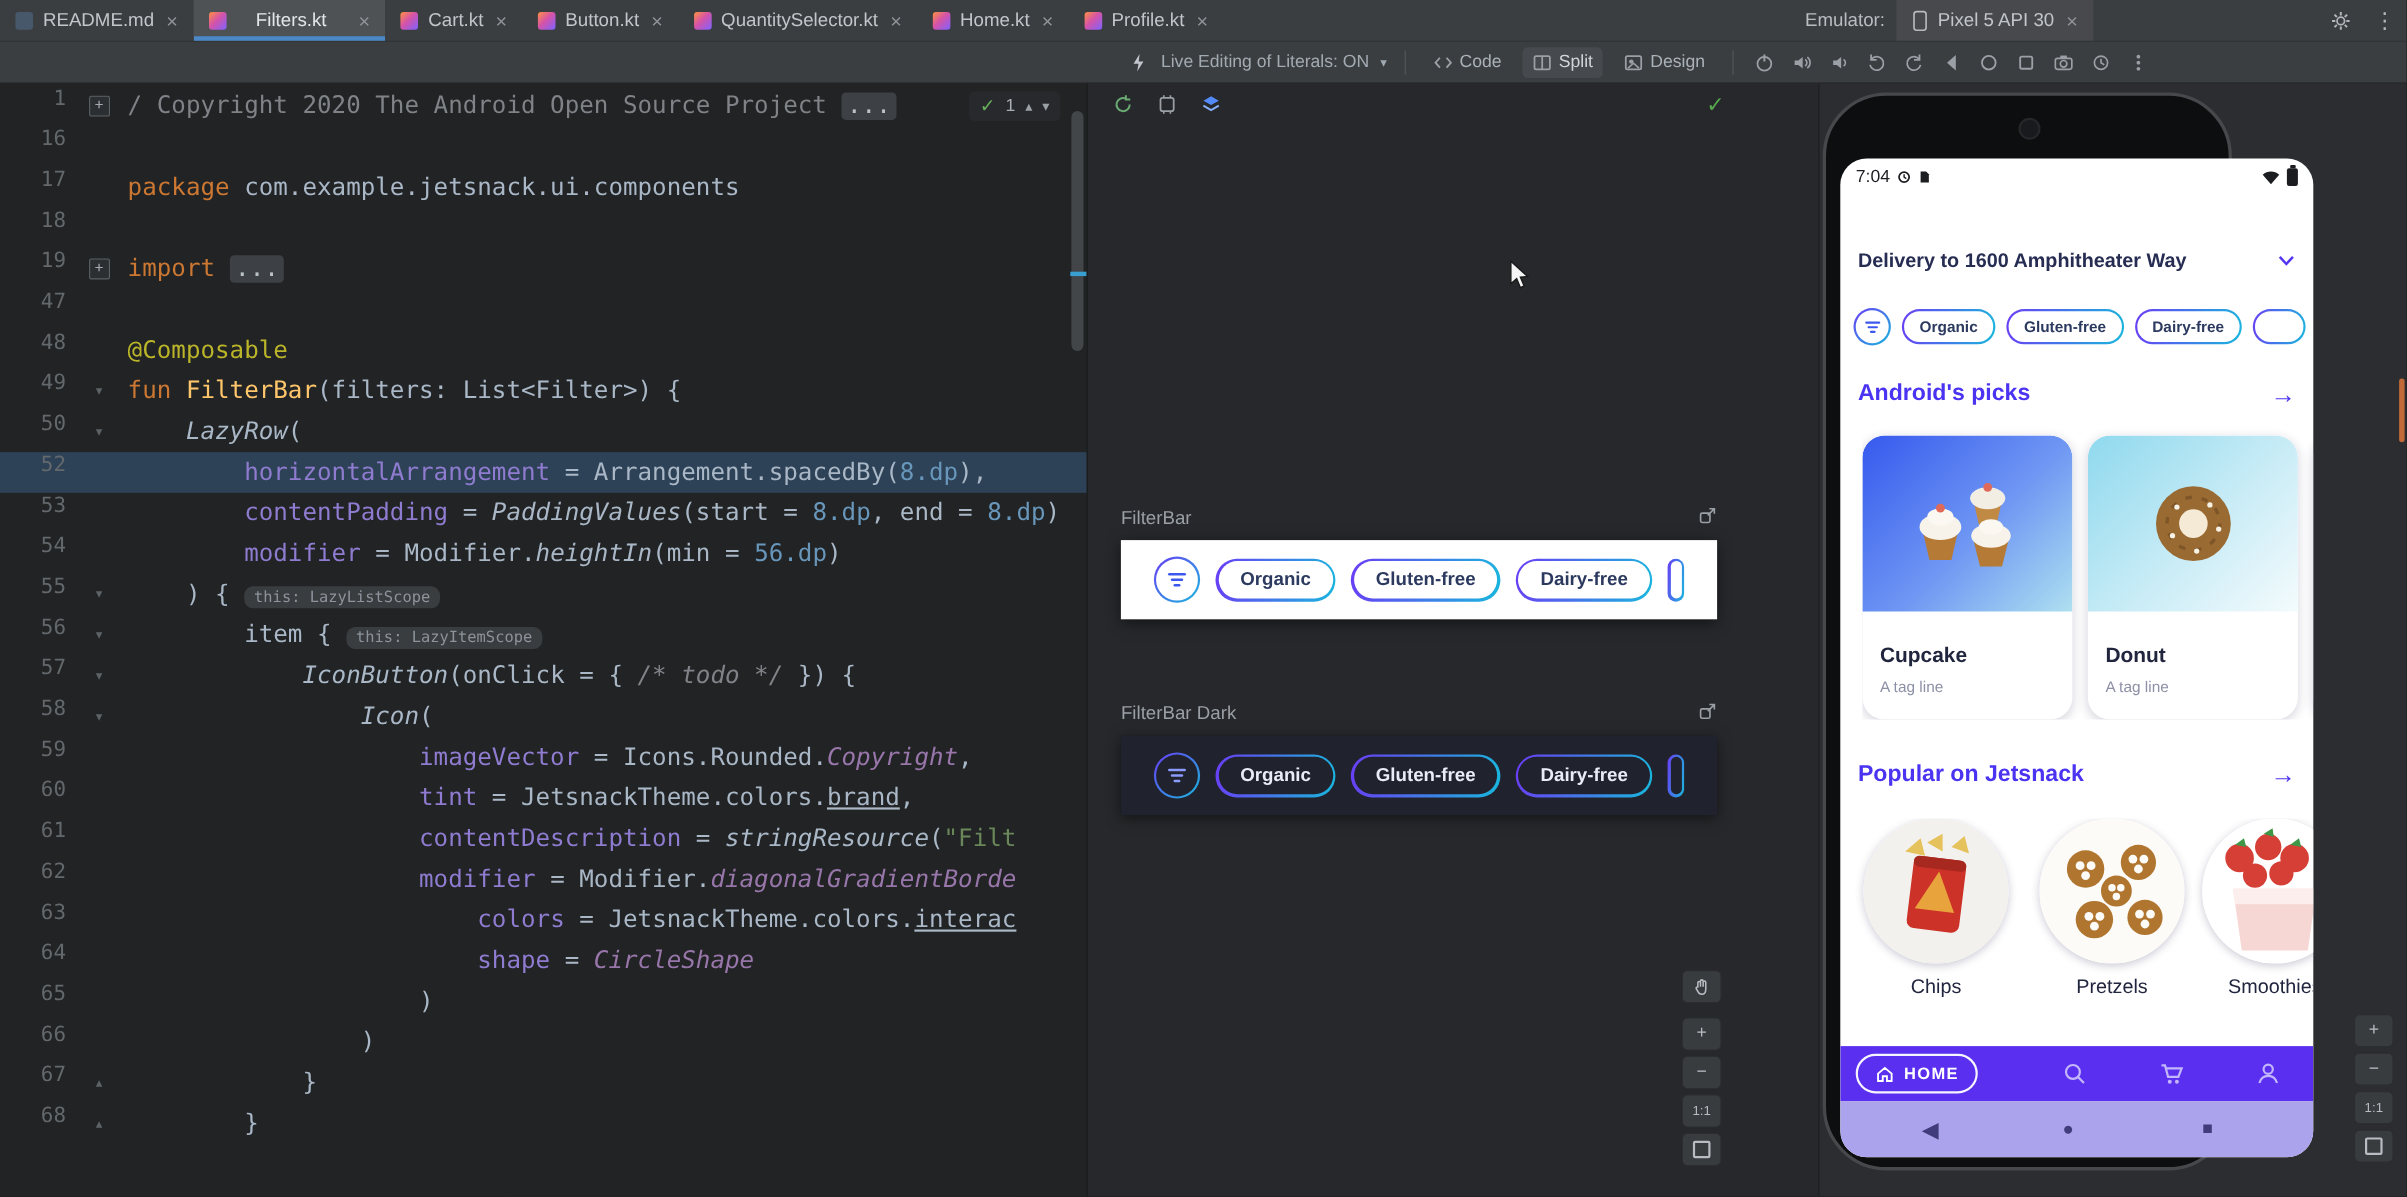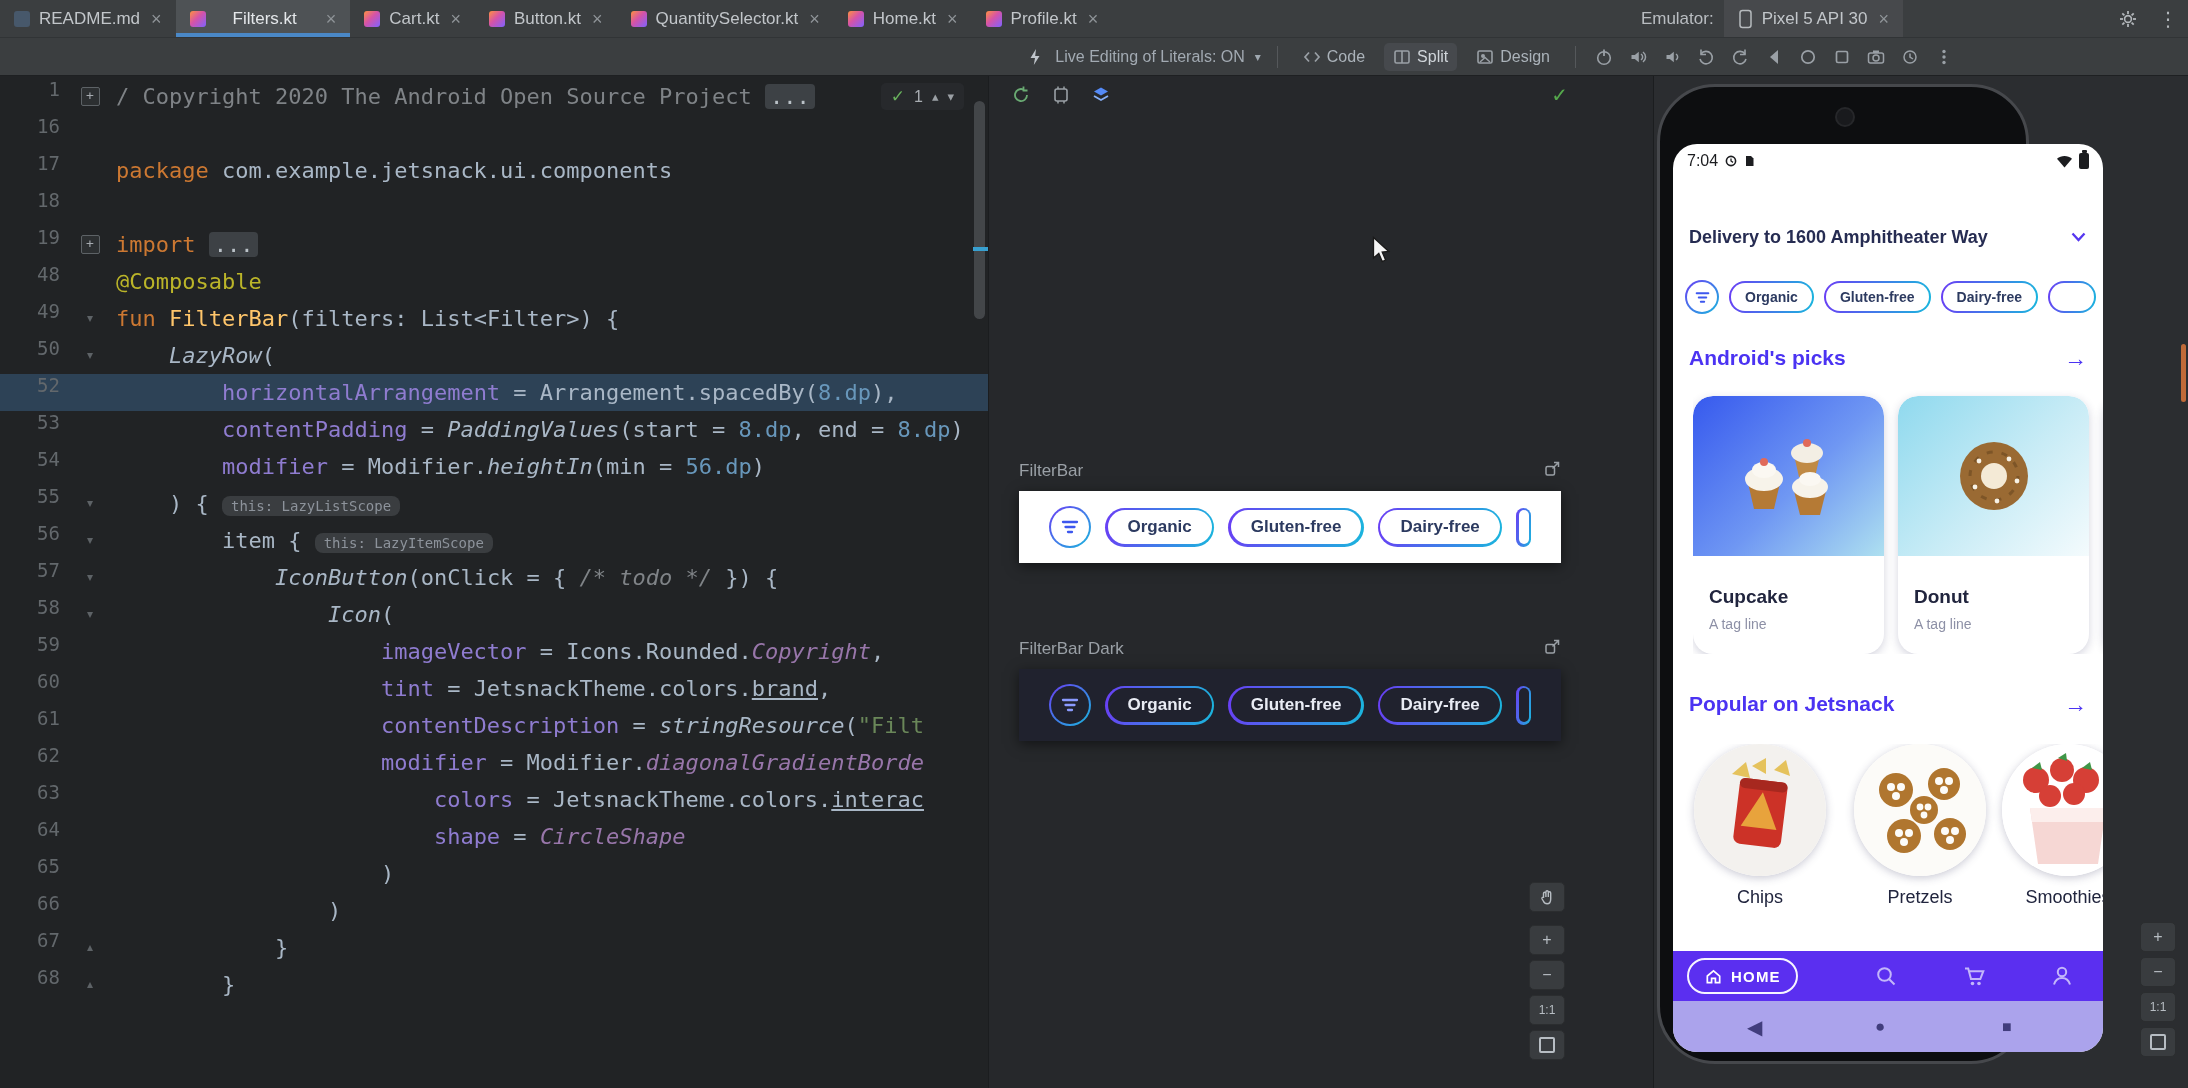--- a/index.html
+++ b/index.html
@@ -306,20 +306,21 @@
     </div>
   </div>
 
   <div class="editor">
     <div class="lines">
         <div class="cl"><span class="ln">1</span><span class="fc"><span class="foldbox">+</span></span><span class="code"><span class="sg-c">/ Copyright 2020 The Android Open Source Project </span><span class="sg-fb">...</span></span></div>
         <div class="cl"><span class="ln">16</span><span class="fc"></span><span class="code"></span></div>
         <div class="cl"><span class="ln">17</span><span class="fc"></span><span class="code"><span class="sg-k">package</span><span class="sg-d"> com.example.jetsnack.ui.components</span></span></div>
         <div class="cl"><span class="ln">18</span><span class="fc"></span><span class="code"></span></div>
         <div class="cl"><span class="ln">19</span><span class="fc"><span class="foldbox">+</span></span><span class="code"><span class="sg-k">import</span><span class="sg-d"> </span><span class="sg-fb">...</span></span></div>
+        <div class="cl"><span class="ln">47</span><span class="fc"></span><span class="code"></span></div>
         <div class="cl"><span class="ln">48</span><span class="fc"></span><span class="code"><span class="sg-a">@Composable</span></span></div>
         <div class="cl"><span class="ln">49</span><span class="fc gch">▾</span><span class="code"><span class="sg-k">fun </span><span class="sg-f">FilterBar</span><span class="sg-d">(filters: List&lt;Filter&gt;) {</span></span></div>
         <div class="cl"><span class="ln">50</span><span class="fc gch">▾</span><span class="code"><span class="sg-d">    </span><span class="sg-i">LazyRow</span><span class="sg-d">(</span></span></div>
         <div class="cl hl"><span class="ln">52</span><span class="fc"></span><span class="code"><span class="sg-d">        </span><span class="sg-nm">horizontalArrangement</span><span class="sg-d"> = Arrangement.spacedBy(</span><span class="sg-m">8.dp</span><span class="sg-d">),</span></span></div>
         <div class="cl"><span class="ln">53</span><span class="fc"></span><span class="code"><span class="sg-d">        </span><span class="sg-nm">contentPadding</span><span class="sg-d"> = </span><span class="sg-i">PaddingValues</span><span class="sg-d">(start = </span><span class="sg-m">8.dp</span><span class="sg-d">, end = </span><span class="sg-m">8.dp</span><span class="sg-d">)</span></span></div>
         <div class="cl"><span class="ln">54</span><span class="fc"></span><span class="code"><span class="sg-d">        </span><span class="sg-nm">modifier</span><span class="sg-d"> = Modifier.</span><span class="sg-i">heightIn</span><span class="sg-d">(min = </span><span class="sg-m">56.dp</span><span class="sg-d">)</span></span></div>
         <div class="cl"><span class="ln">55</span><span class="fc gch">▾</span><span class="code"><span class="sg-d">    ) { </span><span class="sg-h">this: LazyListScope</span></span></div>
         <div class="cl"><span class="ln">56</span><span class="fc gch">▾</span><span class="code"><span class="sg-d">        item { </span><span class="sg-h">this: LazyItemScope</span></span></div>
         <div class="cl"><span class="ln">57</span><span class="fc gch">▾</span><span class="code"><span class="sg-d">            </span><span class="sg-i">IconButton</span><span class="sg-d">(onClick = { </span><span class="sg-ci">/* todo */</span><span class="sg-d"> }) {</span></span></div>
         <div class="cl"><span class="ln">58</span><span class="fc gch">▾</span><span class="code"><span class="sg-d">                </span><span class="sg-i">Icon</span><span class="sg-d">(</span></span></div>

